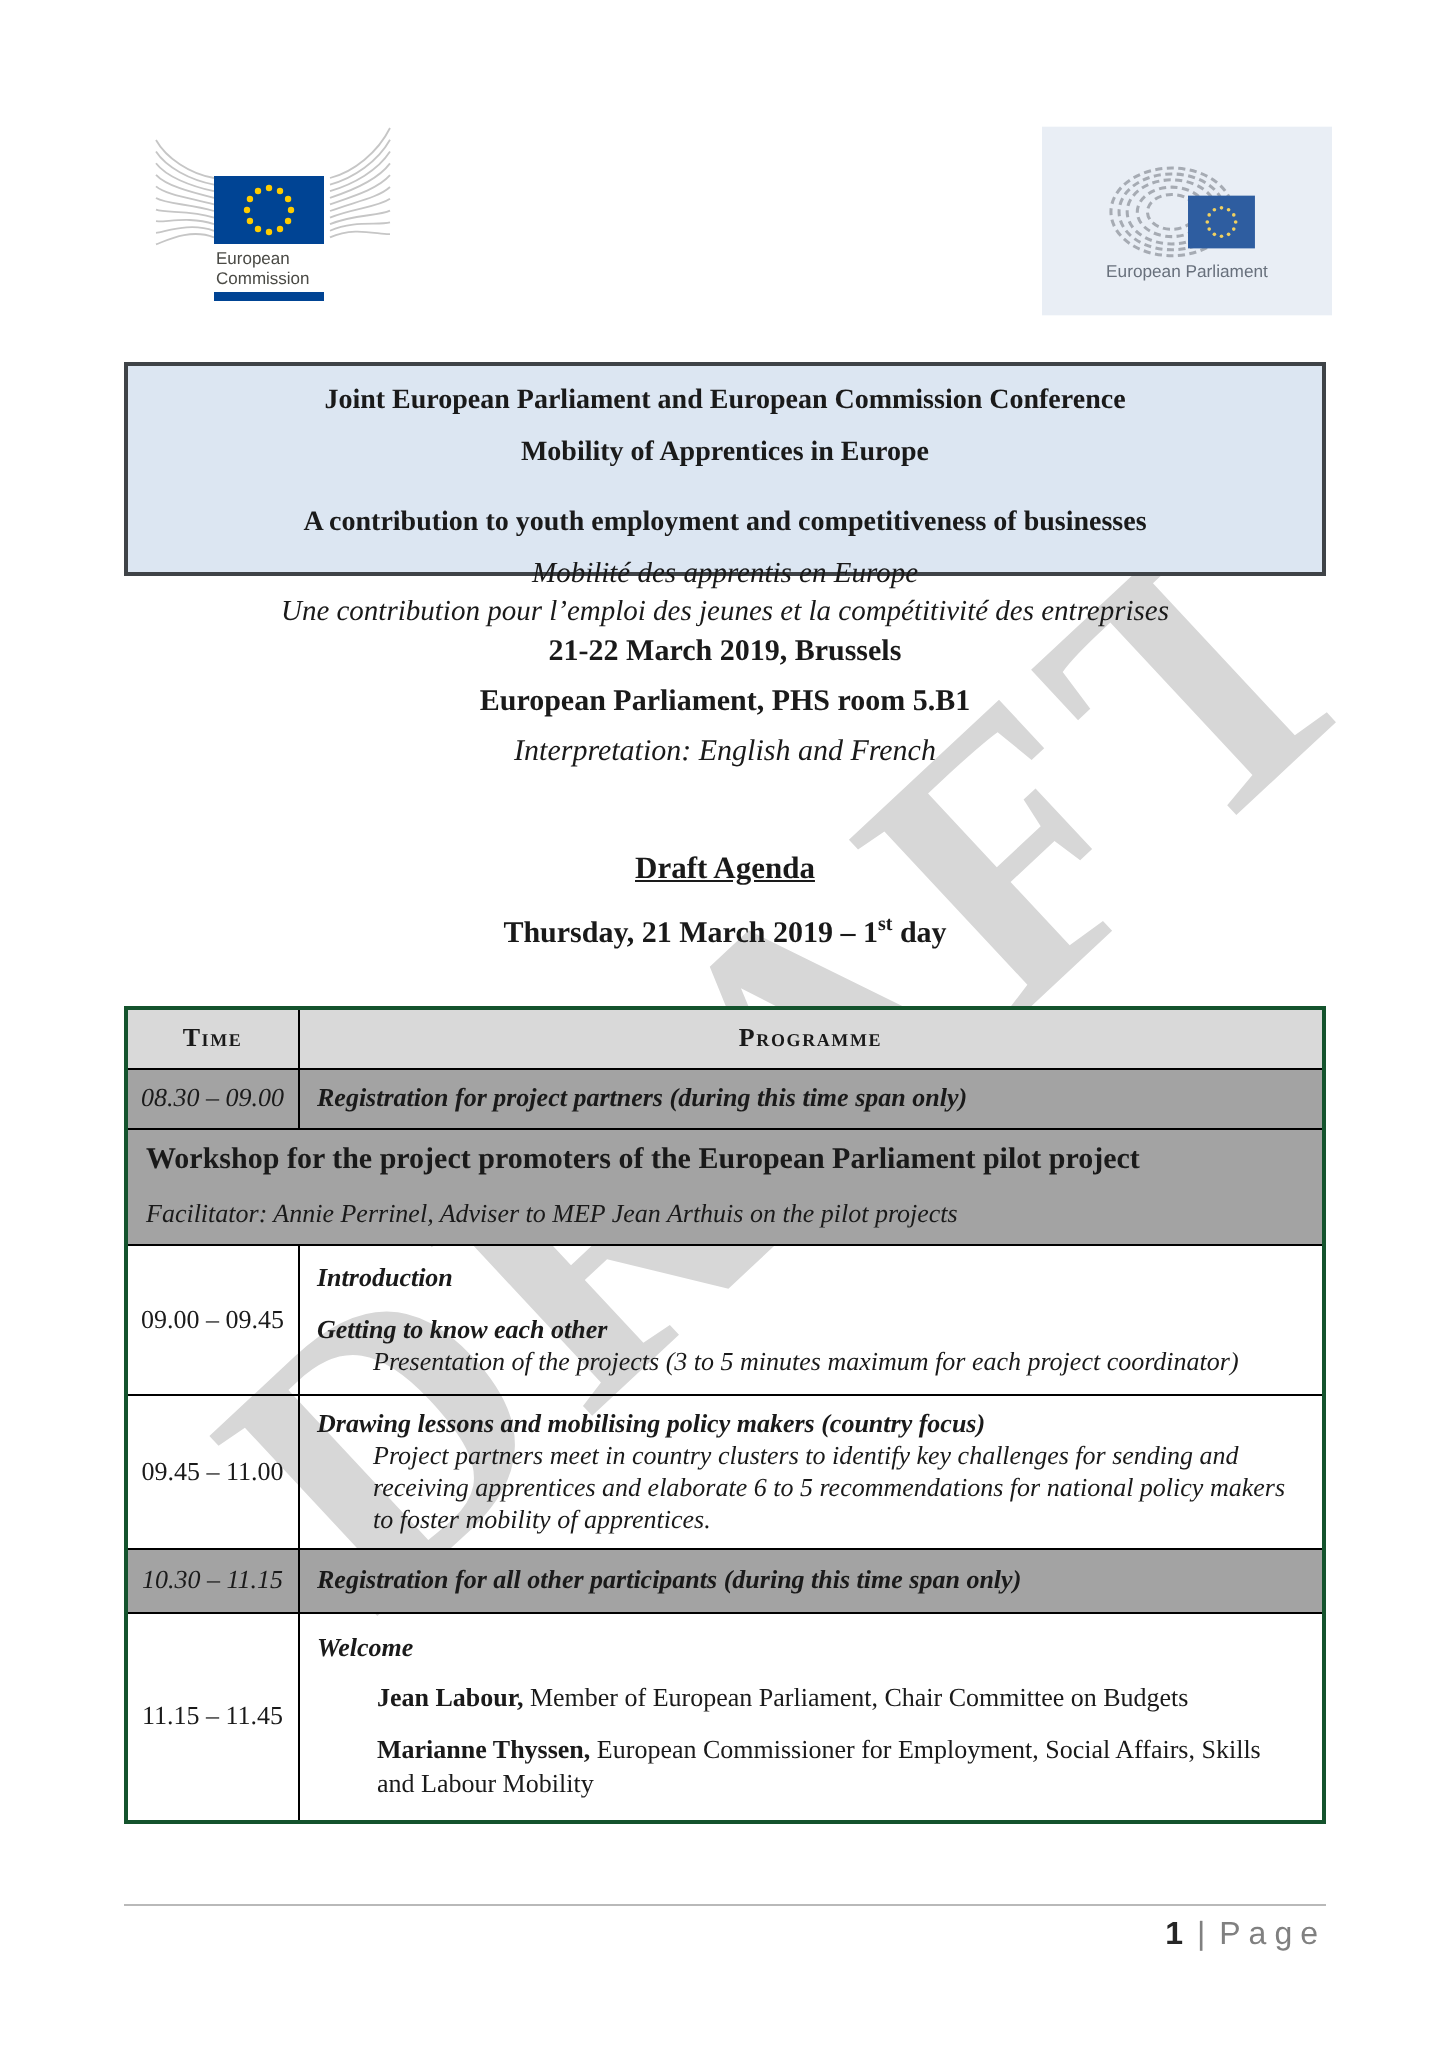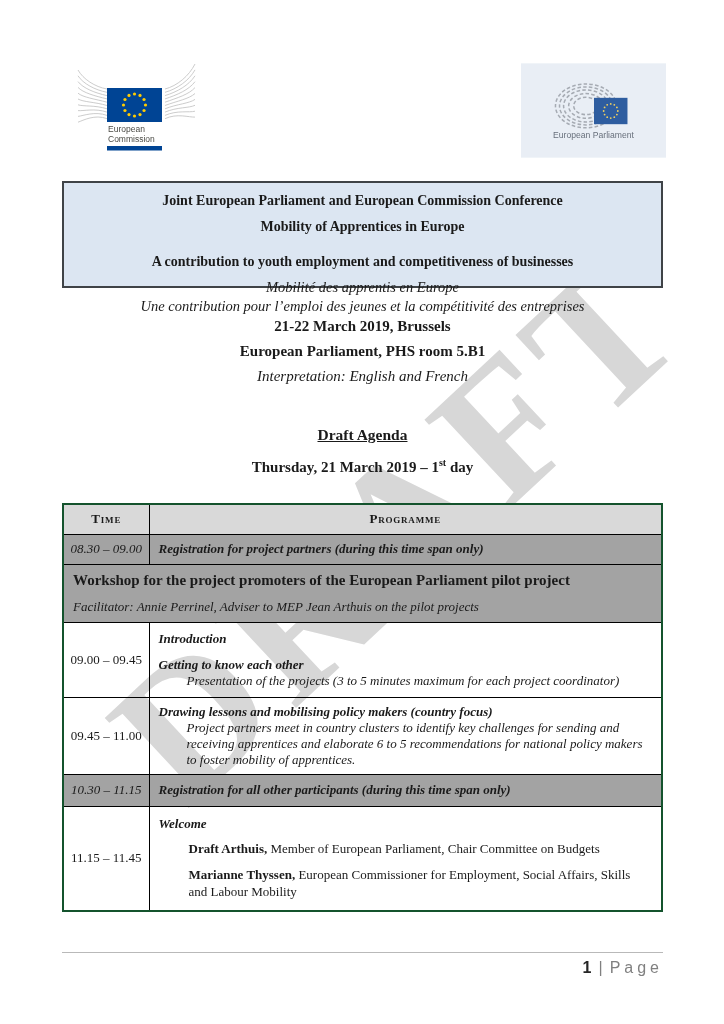--- a/index.html
+++ b/index.html
@@ -217,21 +217,21 @@
         <td class="time t-italic shade">10.30 – 11.15</td>
         <td class="prog shade">
           <span class="bi">Registration for all other participants (during this time span only)</span>
         </td>
       </tr>
 
       <tr class="h105">
         <td class="time">11.15 – 11.45</td>
         <td class="prog">
           <div class="bi">Welcome</div>
-          <div class="speaker"><b>Draft Arthuis,</b><span> Member of European Parliament, Chair Committee on Budgets</span></div>
+          <div class="speaker"><b>Jean Labour,</b><span> Member of European Parliament, Chair Committee on Budgets</span></div>
           <div class="speaker"><b>Marianne Thyssen,</b><span> European Commissioner for Employment, Social Affairs, Skills and Labour Mobility</span></div>
         </td>
       </tr>
     </tbody>
       </table>
   </div>
 
   <div class="footer">
     <span class="pg-num">1</span><span class="pg-sep">|</span><span class="pg-word">Page</span>
   </div>

